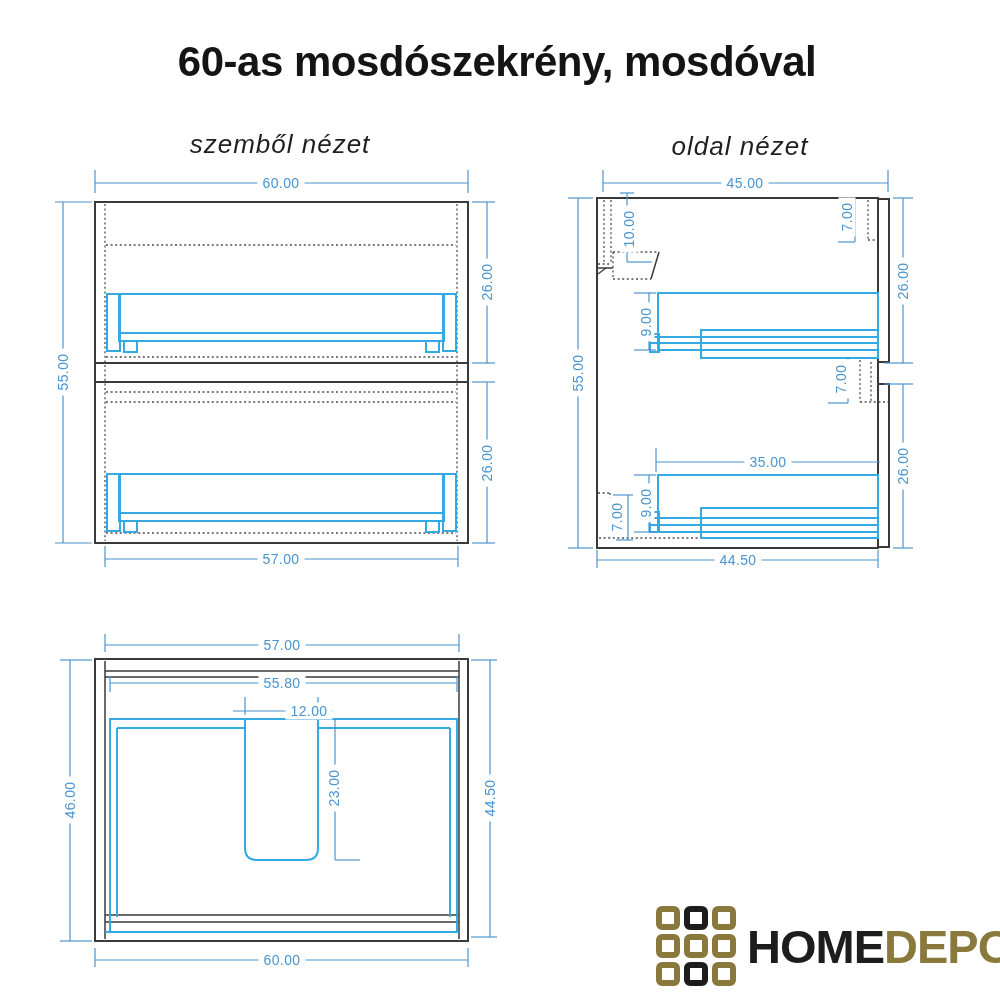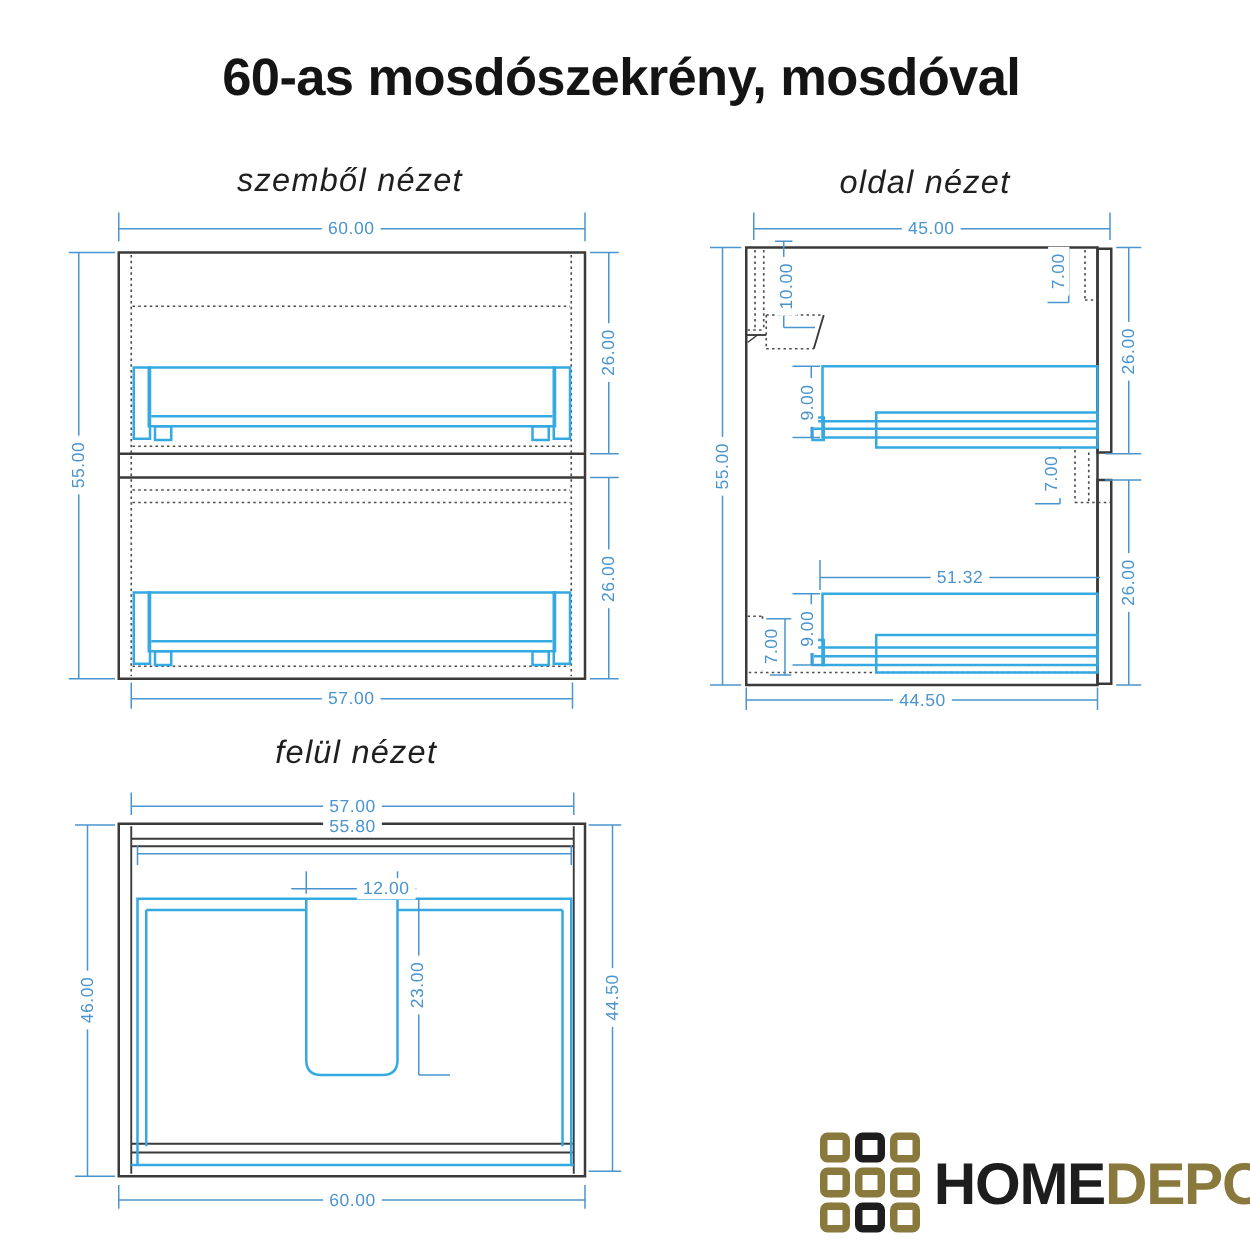--- a/index.html
+++ b/index.html
@@ -356,43 +356,42 @@
         <line class="s-blue w12" x1="95" y1="960" x2="468" y2="960"></line>
         <circle class="f-blue" cx="95" cy="960" r="2.2"></circle>
           <circle class="f-blue" cx="468" cy="960" r="2.2"></circle>
       </g>
     </g>
   </svg>
 
   <div class="page-title">60-as mosdószekrény, mosdóval</div>
   <div class="viewlabel" style="left:740px;top:146px;">oldal nézet</div>
   <div class="viewlabel" style="left:280px;top:144px;">szemből nézet</div>
-  <div class="viewlabel" style="left:285px;top:602px;">felül nézet</div>
 
   <div class="dim" style="left:281px;top:183px;">60.00</div>
   <div class="dimv" style="left:63px;top:372px;">55.00</div>
   <div class="dimv" style="left:487px;top:282px;">26.00</div>
   <div class="dimv" style="left:487px;top:463px;">26.00</div>
   <div class="dim" style="left:281px;top:559px;">57.00</div>
 
   <div class="dim" style="left:745px;top:183px;text-align:right;">45.00</div>
   <div class="dimv" style="left:578px;top:373px;">55.00</div>
   <div class="dimv" style="left:629px;top:229px;">10.00</div>
   <div class="dimv" style="left:847px;top:217px;">7.00</div>
   <div class="dimv" style="left:903px;top:281px;">26.00</div>
   <div class="dimv" style="left:841px;top:379px;">7.00</div>
-  <div class="dim" style="left:768px;top:462px;">51.32</div>
+  <div class="dim" style="left:768px;top:462px;">35.00</div>
   <div class="dimv" style="left:646px;top:322px;">9.00</div>
   <div class="dimv" style="left:646px;top:503px;">9.00</div>
   <div class="dimv" style="left:617px;top:517px;">7.00</div>
   <div class="dimv" style="left:903px;top:466px;">26.00</div>
   <div class="dim" style="left:738px;top:560px;">44.50</div>
 
   <div class="dim" style="left:282px;top:645px;">57.00</div>
-  <div class="dim" style="left:282px;top:661px;">55.80</div>
+  <div class="dim" style="left:282px;top:683px;">55.80</div>
   <div class="dim" style="left:281px;top:711px;margin-left:28px;">12.00</div>
   <div class="dimv" style="left:334px;top:788px;">23.00</div>
   <div class="dimv" style="left:70px;top:800px;">46.00</div>
   <div class="dimv" style="left:490px;top:798px;">44.50</div>
   <div class="dim" style="left:282px;top:960px;">60.00</div>
 
   <div class="logo">
     <div class="logo-grid">
       <div class="logo-cell"></div>
       <div class="logo-cell is-black"></div>

